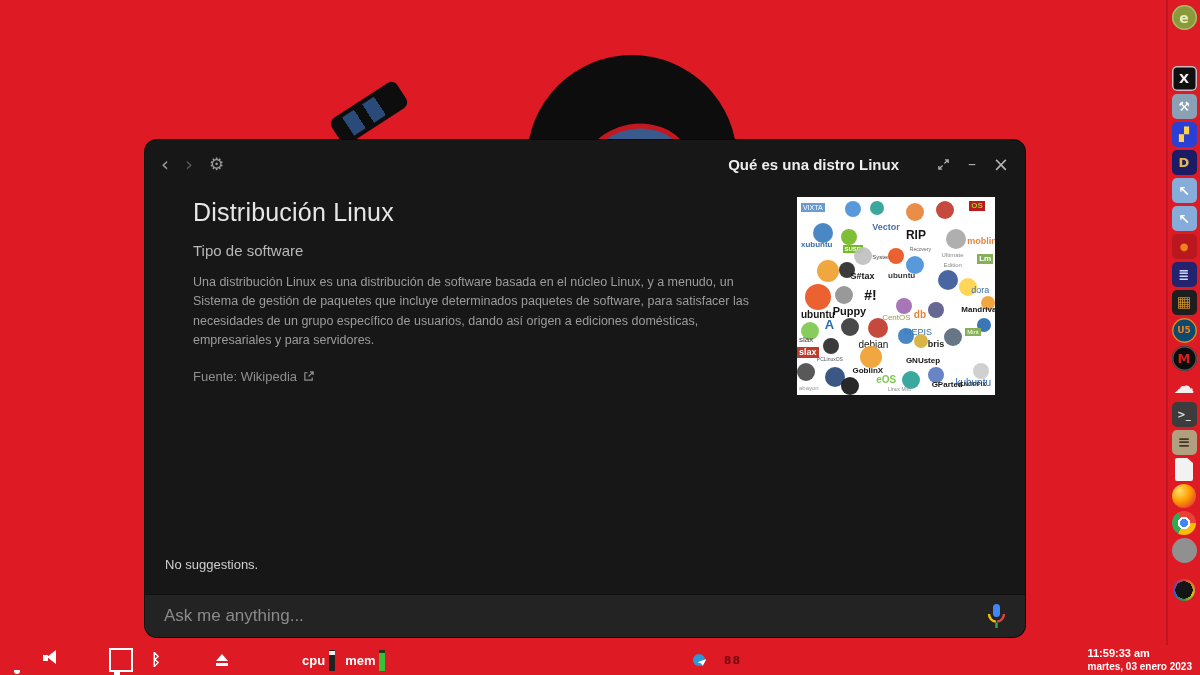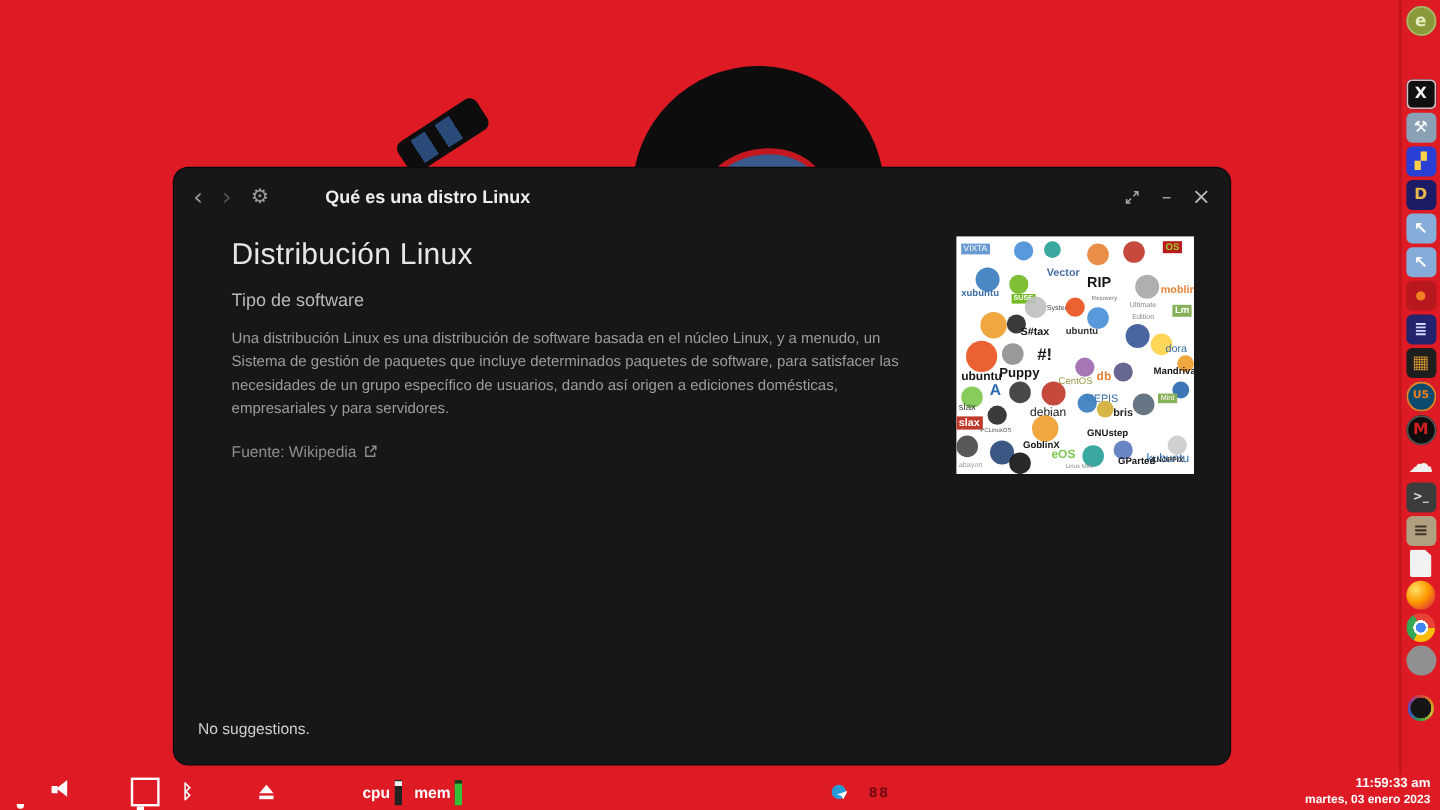--- a/index.html
+++ b/index.html
@@ -15,21 +15,21 @@
   
   .window{position:absolute;left:145px;top:140px;width:880px;height:497px;background:#171717;border-radius:12px;z-index:5;display:flex;flex-direction:column;box-shadow:0 0 0 1px #0a0a0a;}
   .titlebar{height:48px;display:flex;align-items:center;padding:0 16px;flex:0 0 auto;}
   .tb-group-left{display:flex;align-items:center;gap:16px;width:110px;}
   .tb-group-right{display:flex;align-items:center;gap:17px;width:110px;justify-content:flex-end;}
   .tb-btn{color:#9a9a9a;font-size:20px;line-height:1;cursor:pointer;font-family:"DejaVu Sans",sans-serif;display:flex;align-items:center;justify-content:center;}
   .tb-btn.fwd{color:#555;}
   .tb-btn.gear{font-size:17px;}
   .tb-btn.minbtn{font-size:16px;color:#aaa;}
   .tb-btn.close{font-size:19px;color:#b5b5b5;}
-  .tb-title{flex:1;text-align:left;color:#eee;font-weight:bold;font-size:15px;}
+  .tb-title{flex:1;text-align:right;color:#eee;font-weight:bold;font-size:15px;}
 
   .content{flex:1;position:relative;padding:8px 48px 0 48px;}
   .content h1{margin:2px 0 0 0;font-size:25px;font-weight:normal;color:#e6e6e6;letter-spacing:.2px;}
   .content h2{margin:15px 0 0 0;font-size:15px;font-weight:normal;color:#b8b8b8;}
   .content p{margin:14px 0 0 0;font-size:12.5px;line-height:1.55;color:#9c9c9c;width:575px;}
   .fuente{margin-top:18px;font-size:13px;color:#8f8f8f;display:flex;align-items:center;gap:6px;cursor:pointer;width:max-content;}
   .nosugg{position:absolute;left:20px;bottom:22px;font-size:13px;color:#cfcfcf;}
 
   .collage{position:absolute;top:9px;right:30px;width:198px;height:198px;background:#ffffff;overflow:hidden;}
   #collage-art{position:absolute;inset:0;}
@@ -50,21 +50,21 @@
   .tb-icons{display:flex;align-items:center;gap:13px;}
   .tb-spacer{flex:1;}
   .tb-spacer2{width:325px;flex:0 0 auto;}
   .taskbar .icn{width:20px;height:20px;background:none;border-radius:0;}
   .meter-group{display:flex;align-items:center;gap:4px;}
   .meter-label{color:#fff;font-weight:bold;font-size:13px;}
   .meter{width:6px;height:21px;background:#222;position:relative;display:inline-block;}
   .meter.cpu::after{content:"";position:absolute;top:1px;left:0;right:0;height:4px;background:#eee;}
   .meter.mem{background:#1a3a1a;}
   .meter.mem::after{content:"";position:absolute;bottom:0;left:0;right:0;height:18px;background:#35c03a;}
-  .clock{display:flex;flex-direction:column;align-items:flex-end;color:#fff;font-weight:bold;line-height:1.25;margin-right:2px;}
+  .clock{display:flex;flex-direction:column;align-items:flex-start;color:#fff;font-weight:bold;line-height:1.25;margin-right:2px;}
   .clock span{font-size:11px;}
   .clock .date{font-size:10px;}
 
   
   .i-bell{width:13px;height:12px;background:#fff;border-radius:7px 7px 2px 2px;position:relative;}
   .i-bell::after{content:"";position:absolute;left:3.5px;bottom:-4px;width:6px;height:4px;background:#fff;border-radius:0 0 3px 3px;}
   .i-vol{position:relative;width:15px;height:15px;}
   .i-vol::before{content:"";position:absolute;left:0;top:4.5px;width:5px;height:6px;background:#fff;}
   .i-vol::after{content:"";position:absolute;left:4px;top:0;width:0;height:0;border-top:7.5px solid transparent;border-bottom:7.5px solid transparent;border-right:9px solid #fff;}
   .i-gdot{width:15px;height:15px;border-radius:50%;background:radial-gradient(circle at 32% 35%,#4285f4 18%,transparent 19%),radial-gradient(circle at 68% 35%,#ea4335 16%,transparent 17%),radial-gradient(circle at 50% 70%,#fbbc05 16%,transparent 17%),#fff;}
@@ -205,20 +205,31 @@
             <span class="cg-t" style="left: 82%; top: 93%; color: rgb(51, 51, 51); font-size: 6px; font-weight: bold;">KNOPPIX</span>
             <span class="cg-d" style="left: 89%; top: 84%; width: 16px; height: 16px; background: rgb(204, 204, 204);"></span>
             <span class="cg-t" style="left: 1%; top: 95%; color: rgb(153, 153, 153); font-size: 6px;">abayon</span>
             <span class="cg-d" style="left: 22%; top: 91%; width: 18px; height: 18px; background: rgb(22, 22, 22);"></span>
             <span class="cg-t" style="left: 46%; top: 96%; color: rgb(136, 136, 136); font-size: 5px;">Linux Mint</span>
           </div>
         </div>
       <div class="nosugg">No suggestions.</div>
     </div>
 
+    <div class="inputbar">
+      <input type="text" placeholder="Ask me anything..." style="">
+      <span class="micbtn">
+        <svg width="22" height="27" viewBox="0 0 22 27">
+          <rect x="8" y="1" width="7" height="13" rx="3.5" fill="#4285f4"></rect>
+          <path d="M4 11a7.5 7.5 0 0 0 7 7.6" stroke="#fbbc05" stroke-width="2.4" fill="none"></path>
+          <path d="M19 11a7.5 7.5 0 0 1-7 7.6" stroke="#ea4335" stroke-width="2.4" fill="none"></path>
+          <line x1="11.5" y1="19.5" x2="11.5" y2="25" stroke="#34a853" stroke-width="2.4"></line>
+        </svg>
+      </span>
+    </div>
   </div>
 
   <div id="right-dock">
       <span class="icn " style="background: rgb(138, 154, 58); border-radius: 50%; box-shadow: rgb(170, 184, 106) 0px 0px 0px 1.5px inset; color: rgb(230, 238, 192); font-size: 14px;">e</span>
       <span style="width: 30px; height: 30px; flex: 0 0 auto;"></span>
       <span class="icn " style="background: rgb(16, 16, 16); box-shadow: rgb(216, 184, 192) 0px 0px 0px 1.5px inset; color: rgb(240, 240, 240); font-size: 13px;">X</span>
       <span class="icn " style="background: rgb(138, 160, 180); color: rgb(255, 255, 255); font-size: 13px;">⚒</span>
       <span class="icn " style="background: rgb(42, 63, 212); color: rgb(255, 210, 74); font-size: 13px;">▞</span>
       <span class="icn " style="background: rgb(28, 28, 102); color: rgb(232, 184, 74); font-size: 13px;">D</span>
       <span class="icn " style="background: rgb(134, 173, 217); color: rgb(255, 255, 255); font-size: 14px;">↖</span>

